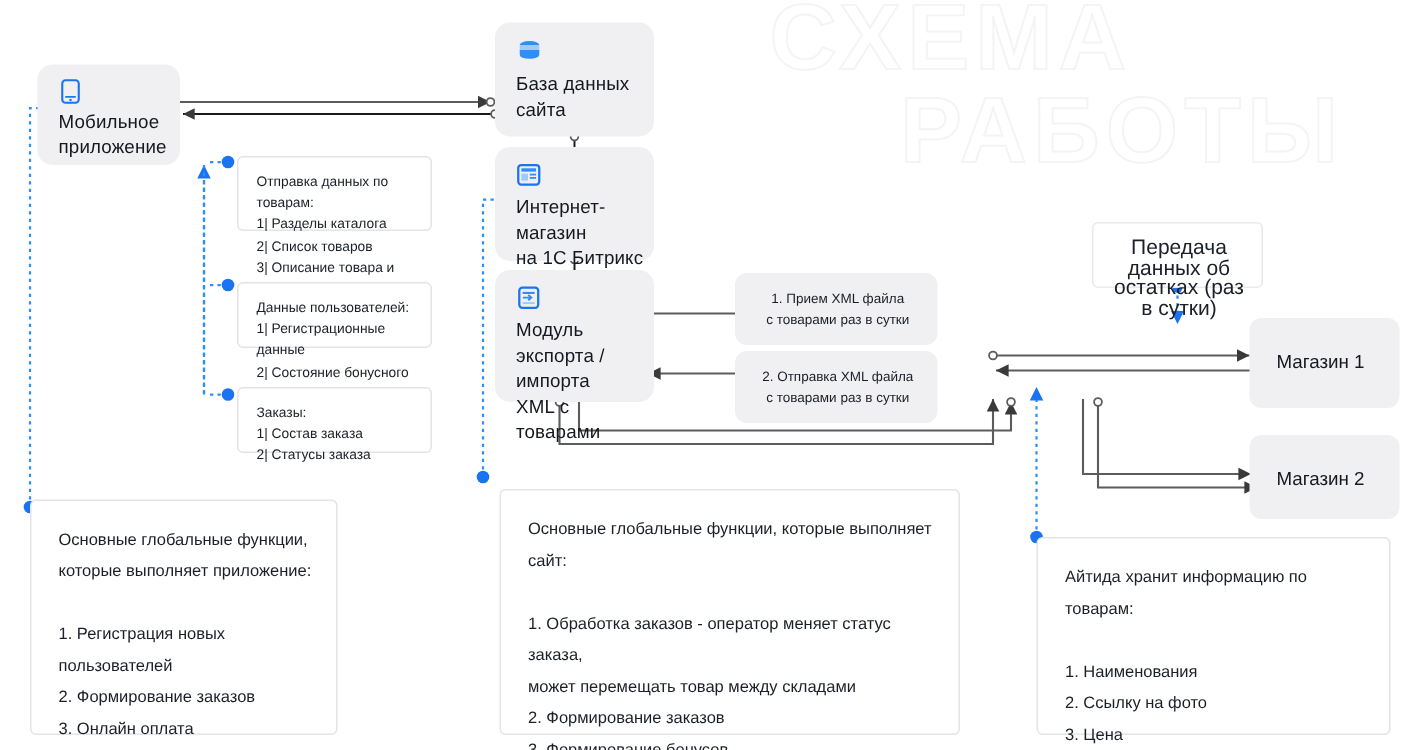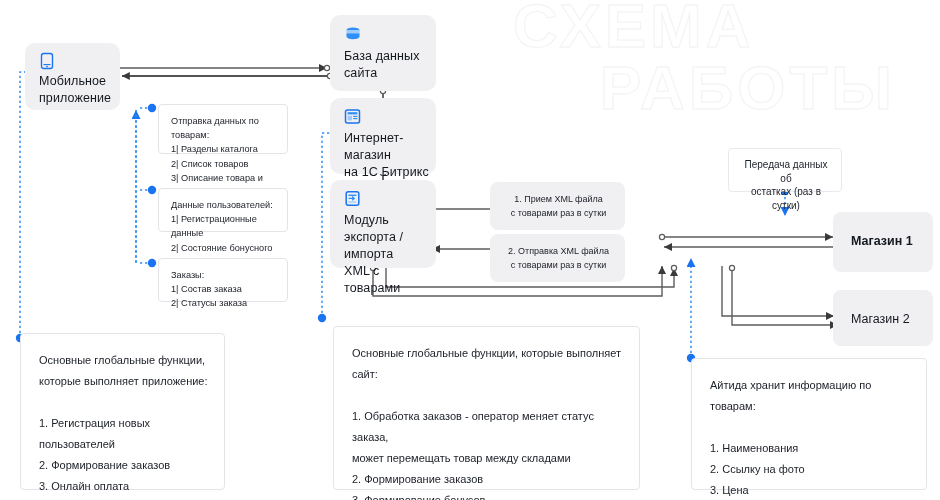--- a/index.html
+++ b/index.html
@@ -6,21 +6,21 @@
   body{font-family:"Liberation Sans","DejaVu Sans",sans-serif;}
   #stage{position:relative;width:940px;height:500px;background:#fff;overflow:hidden;}
   .node{position:absolute;background:#f0f0f2;border-radius:10px;box-sizing:border-box;}
   .node .label{position:absolute;left:14px;color:#14181f;font-size:12.5px;line-height:17px;letter-spacing:.1px;white-space:pre-line;}
   .node .ico{position:absolute;left:14px;}
   .callout{position:absolute;background:#ffffff;border:1px solid #e3e4e8;border-radius:4px;box-sizing:border-box;}
   .callout .ctext{position:absolute;left:12px;top:9px;right:8px;color:#1b1f27;font-size:9.2px;line-height:14.2px;white-space:pre-line;}
   .bigbox{position:absolute;background:#ffffff;border:1px solid #e3e4e8;border-radius:4px;box-sizing:border-box;}
   .bigbox .btext{position:absolute;left:18px;top:16px;right:12px;color:#1b1f27;font-size:11px;line-height:21px;white-space:pre-line;}
   .smallnote{position:absolute;background:#ffffff;border:1px solid #e9eaee;border-radius:4px;box-sizing:border-box;}
-  .smallnote .ntext{position:absolute;left:10px;top:9px;right:8px;color:#1b1f27;font-size:10px;line-height:13.5px;white-space:pre-line;text-align:center;}
+  .smallnote .ntext{position:absolute;left:10px;top:9px;right:8px;color:#1b1f27;font-size:14px;line-height:13.5px;white-space:pre-line;text-align:center;}
   .plainbox{position:absolute;background:#f0f0f2;border-radius:8px;box-sizing:border-box;}
   .plainbox .label{position:absolute;color:#14181f;font-size:12.5px;line-height:17px;}
   svg.wires{position:absolute;left:0;top:0;width:940px;height:500px;pointer-events:none;}
   .wm{position:absolute;font-size:62px;font-weight:bold;letter-spacing:4px;color:transparent;
       -webkit-text-stroke:1.3px #f4f4f6;font-family:"Liberation Sans",sans-serif;}
 </style>
 </head>
 <body>
 
 <div id="stage">
@@ -139,21 +139,21 @@
           <path d="M4.6,8.4 h5.4 M8.2,6.6 l2,1.8 l-2,1.8" fill="none" stroke="#2f8ef7" stroke-width="1.3"></path>
           <rect x="4.4" y="11.4" width="8" height="1.3" fill="#9ecbfb"></rect>
         </svg>
     </span>
     <span class="label" style="top:32px;">Модуль
 экспорта /импорта
 XML с товарами</span>
   </div>
 
 
-  <div class="plainbox" style="left:833px;top:212px;width:100px;height:60px;font-weight:bold;">
+  <div class="plainbox" style="left:833px;top:212px;width:100px;height:60px;">
     <span class="label" style="left:18px;top:21px;">Магазин 1</span>
   </div>
 
   <div class="plainbox" style="left:833px;top:290px;width:100px;height:56px;">
     <span class="label" style="left:18px;top:21px;">Магазин 2</span>
   </div>
 
   <div class="callout" style="left:158px;top:104px;width:130px;height:50px;">
     <span class="ctext">Отправка данных по товарам:
 1| Разделы каталога

